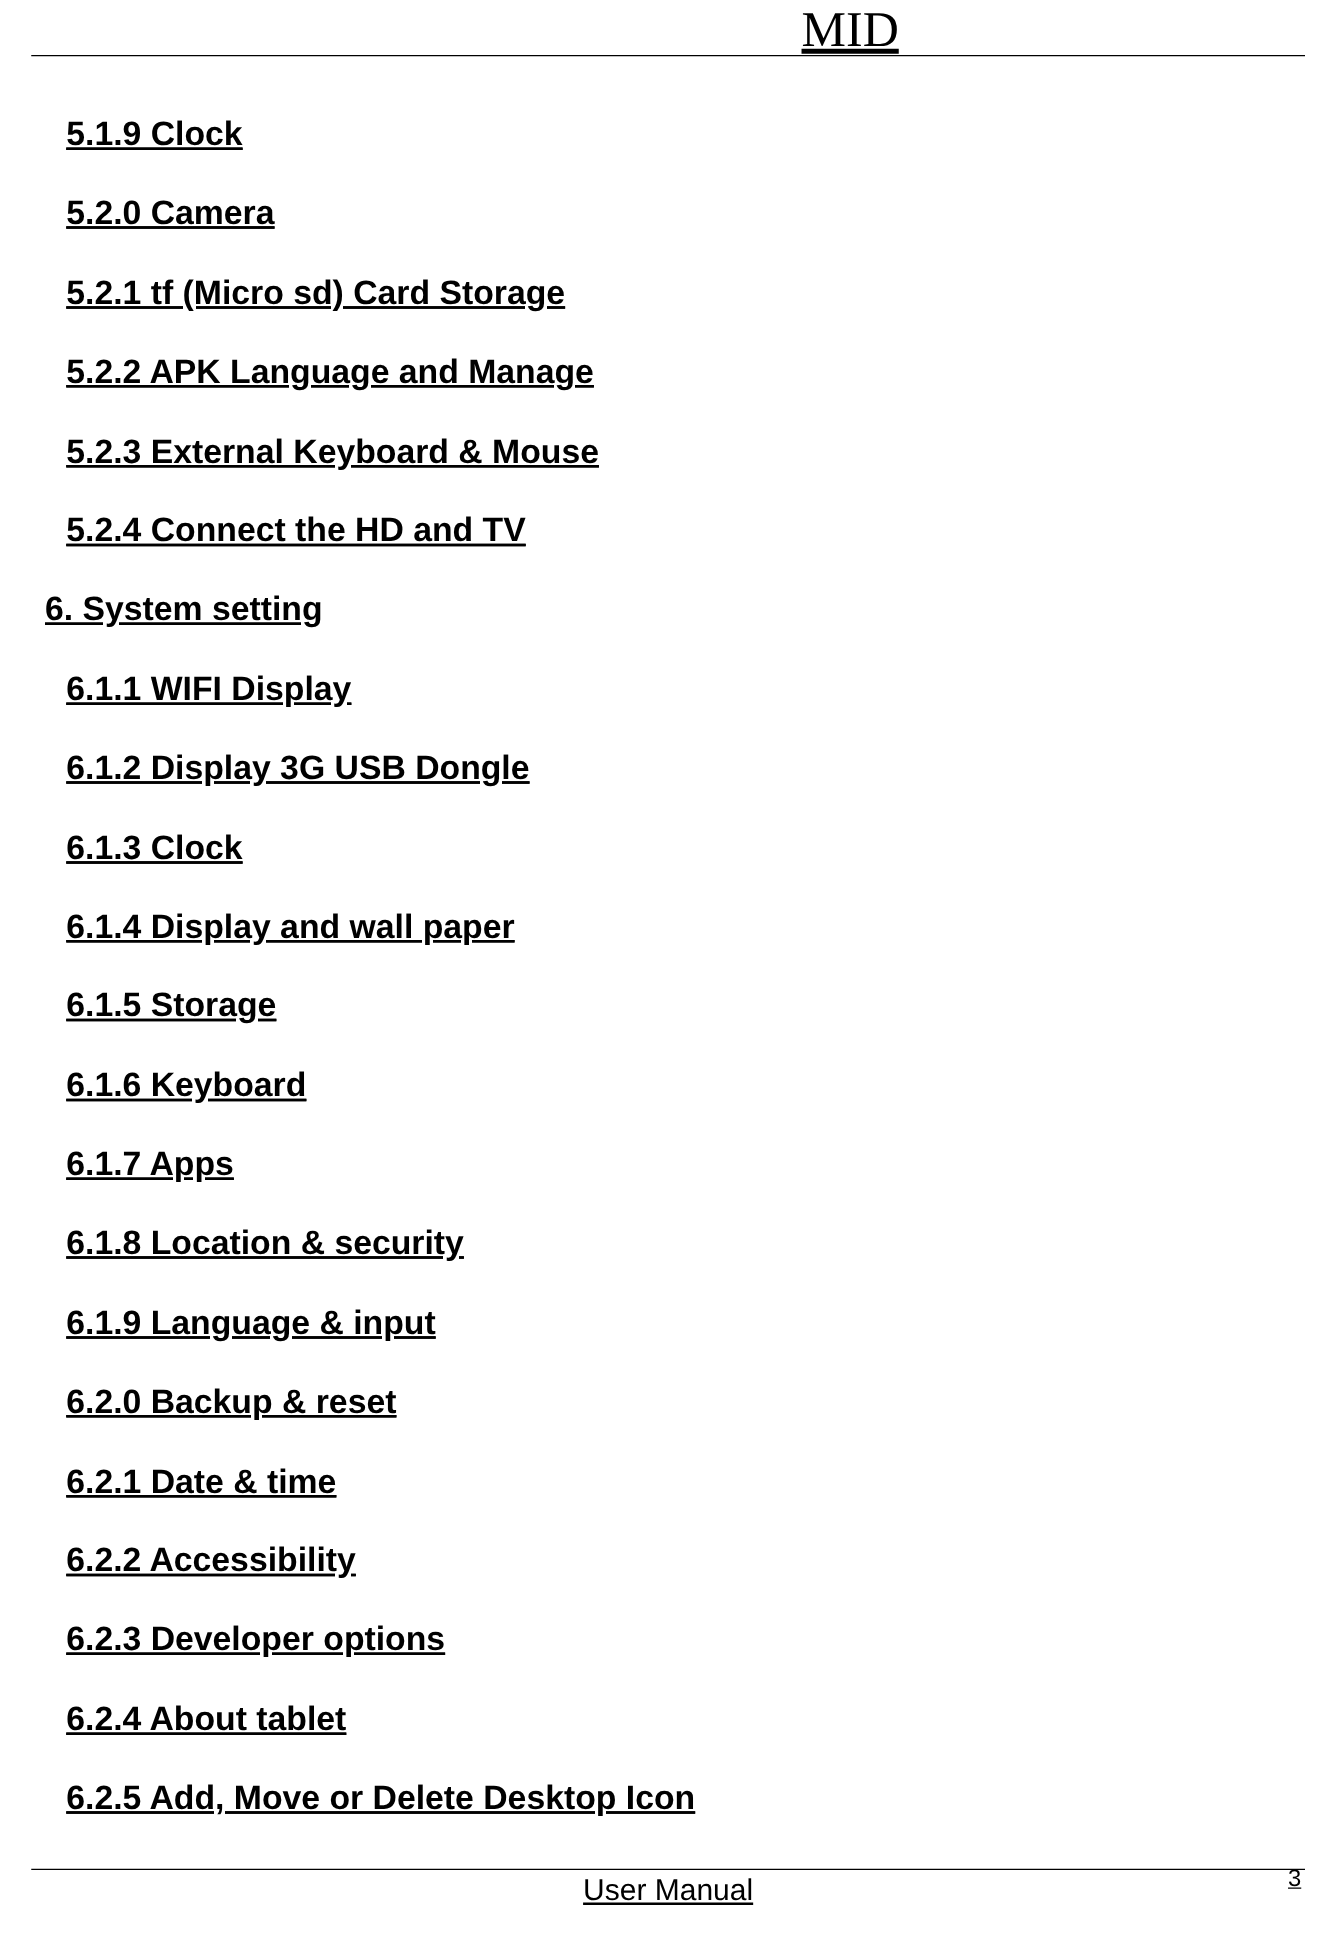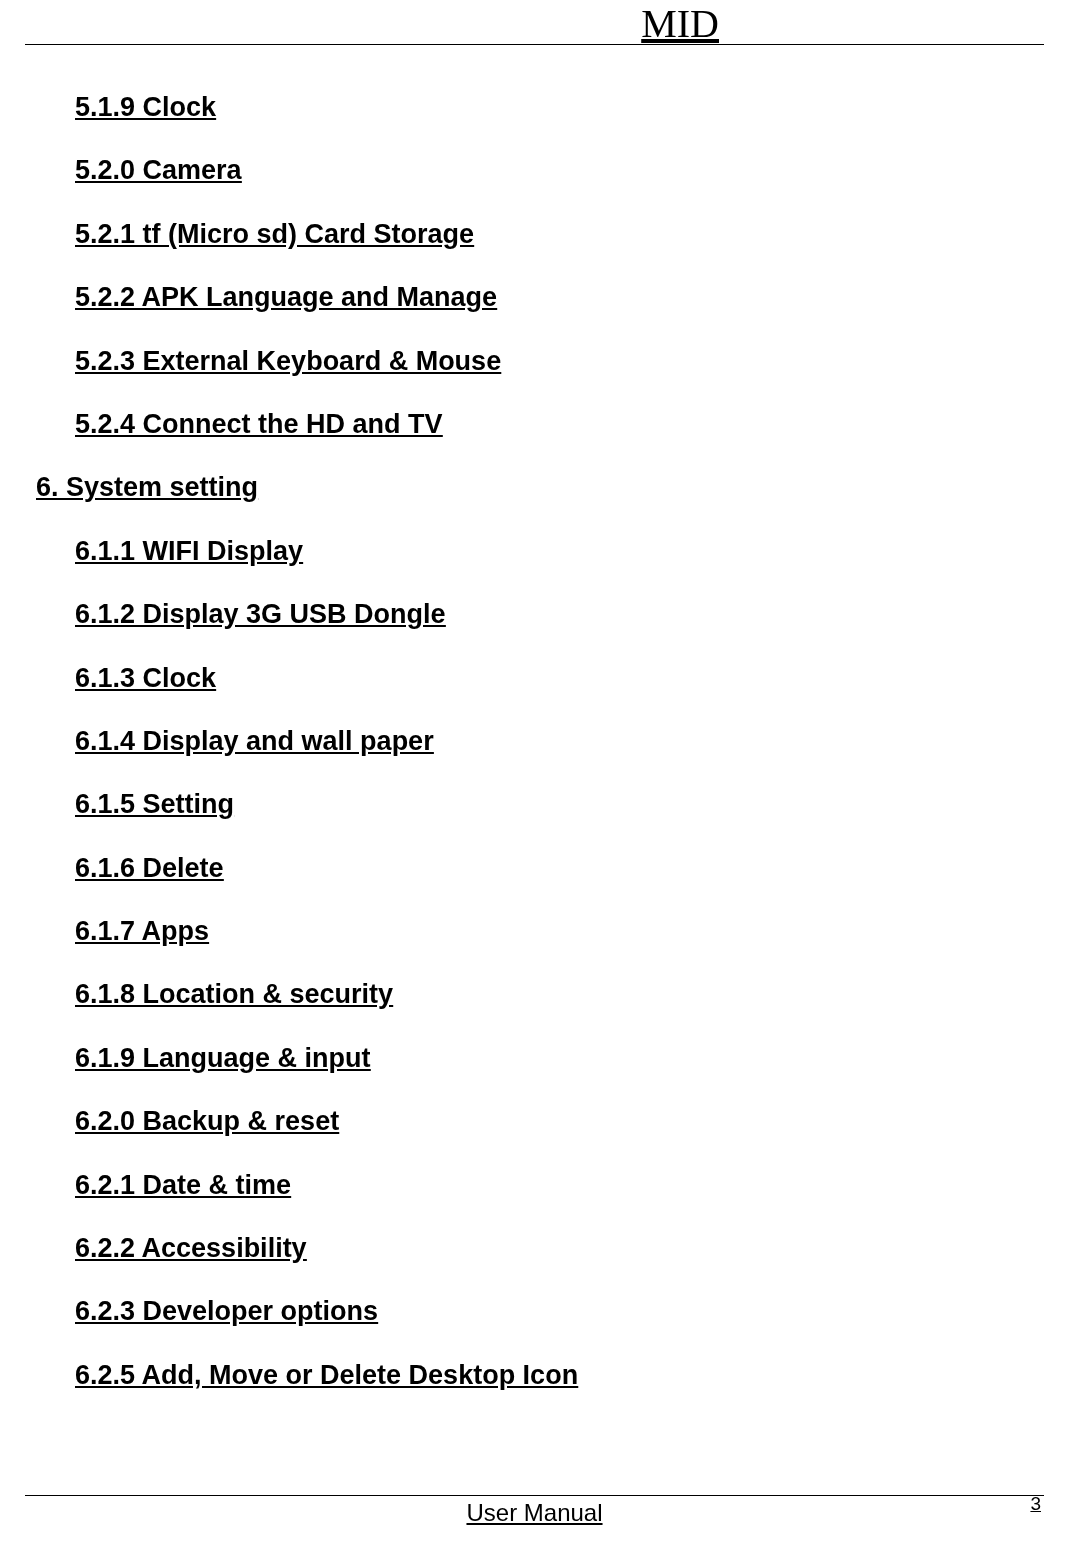--- a/index.html
+++ b/index.html
@@ -38,21 +38,21 @@
       left: 36px;
       right: 36px;
     }
     .toc-entry {
       font-weight: bold;
       font-size: 27px;
       margin-top: 31px;
       line-height: 1.2;
     }
     .toc-entry.indent {
-      margin-left: 39px;
+      margin-left: 17px;
     }
     .toc-entry.no-indent {
       margin-left: 0;
     }
     .bottom-rule {
       position: absolute;
       bottom: 53px;
       left: 25px;
       right: 25px;
       border: none;
@@ -87,27 +87,28 @@
   <div class="toc-entry indent">5.2.0 Camera</div>
   <div class="toc-entry indent">5.2.1 tf (Micro sd) Card Storage</div>
   <div class="toc-entry indent">5.2.2 APK Language and Manage</div>
   <div class="toc-entry indent">5.2.3 External Keyboard &amp; Mouse</div>
   <div class="toc-entry indent">5.2.4 Connect the HD and TV</div>
   <div class="toc-entry no-indent">6. System setting</div>
   <div class="toc-entry indent">6.1.1 WIFI Display</div>
   <div class="toc-entry indent">6.1.2 Display 3G USB Dongle</div>
   <div class="toc-entry indent">6.1.3 Clock</div>
   <div class="toc-entry indent">6.1.4 Display and wall paper</div>
-  <div class="toc-entry indent">6.1.5 Setting</div>
-  <div class="toc-entry indent">6.1.6 Delete</div>
+  <div class="toc-entry indent">6.1.5 Storage</div>
+  <div class="toc-entry indent">6.1.6 Keyboard</div>
   <div class="toc-entry indent">6.1.7 Apps</div>
   <div class="toc-entry indent">6.1.8 Location &amp; security</div>
   <div class="toc-entry indent">6.1.9 Language &amp; input</div>
   <div class="toc-entry indent">6.2.0 Backup &amp; reset</div>
   <div class="toc-entry indent">6.2.1 Date &amp; time</div>
   <div class="toc-entry indent">6.2.2 Accessibility</div>
   <div class="toc-entry indent">6.2.3 Developer options</div>
+  <div class="toc-entry indent">6.2.4 About tablet</div>
   <div class="toc-entry indent">6.2.5 Add, Move or Delete Desktop Icon</div>
 </div>
 
 <hr class="bottom-rule">
 <div class="footer-label">User Manual</div>
 <div class="page-number">3</div>
 
 </body></html>

